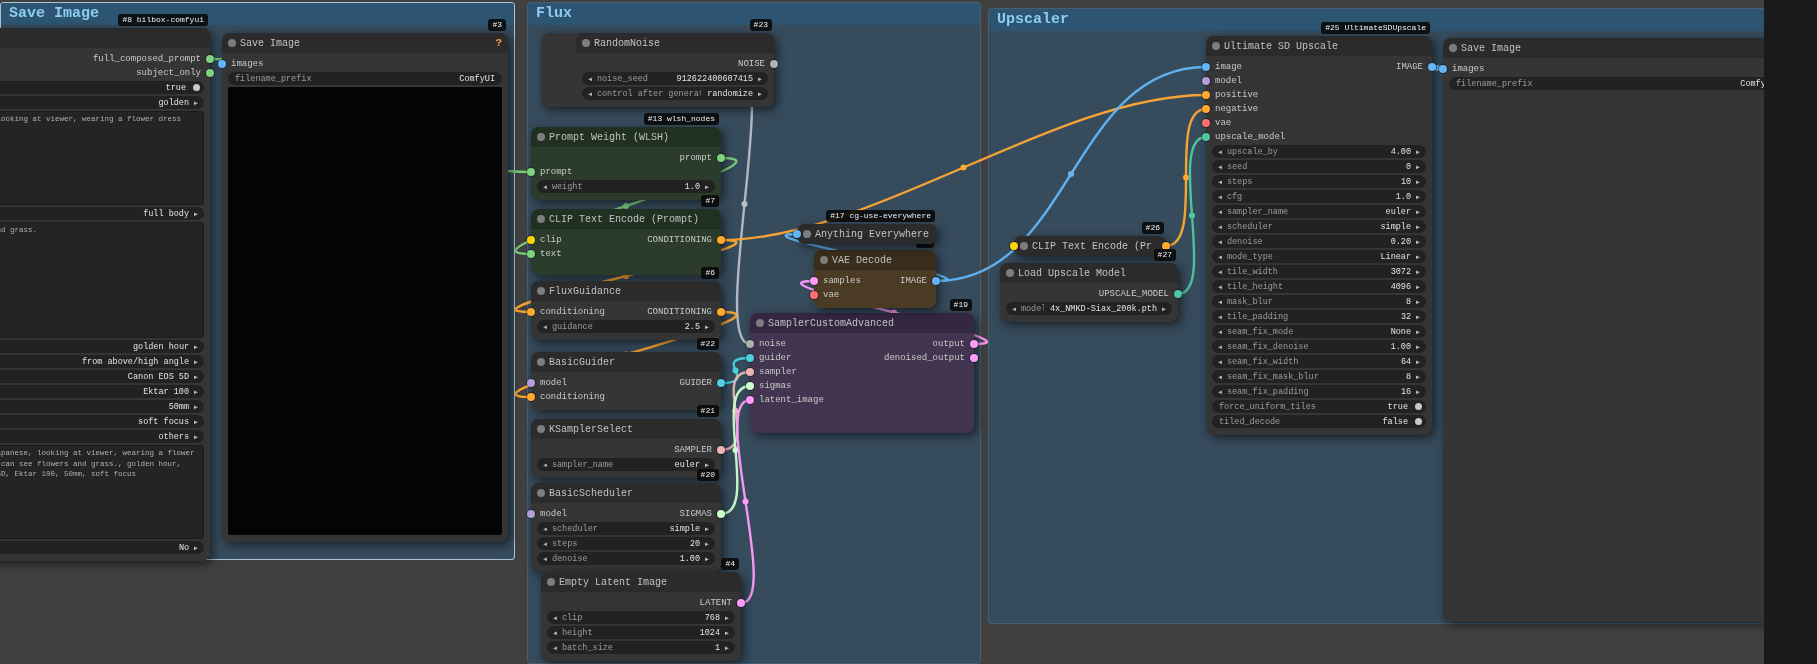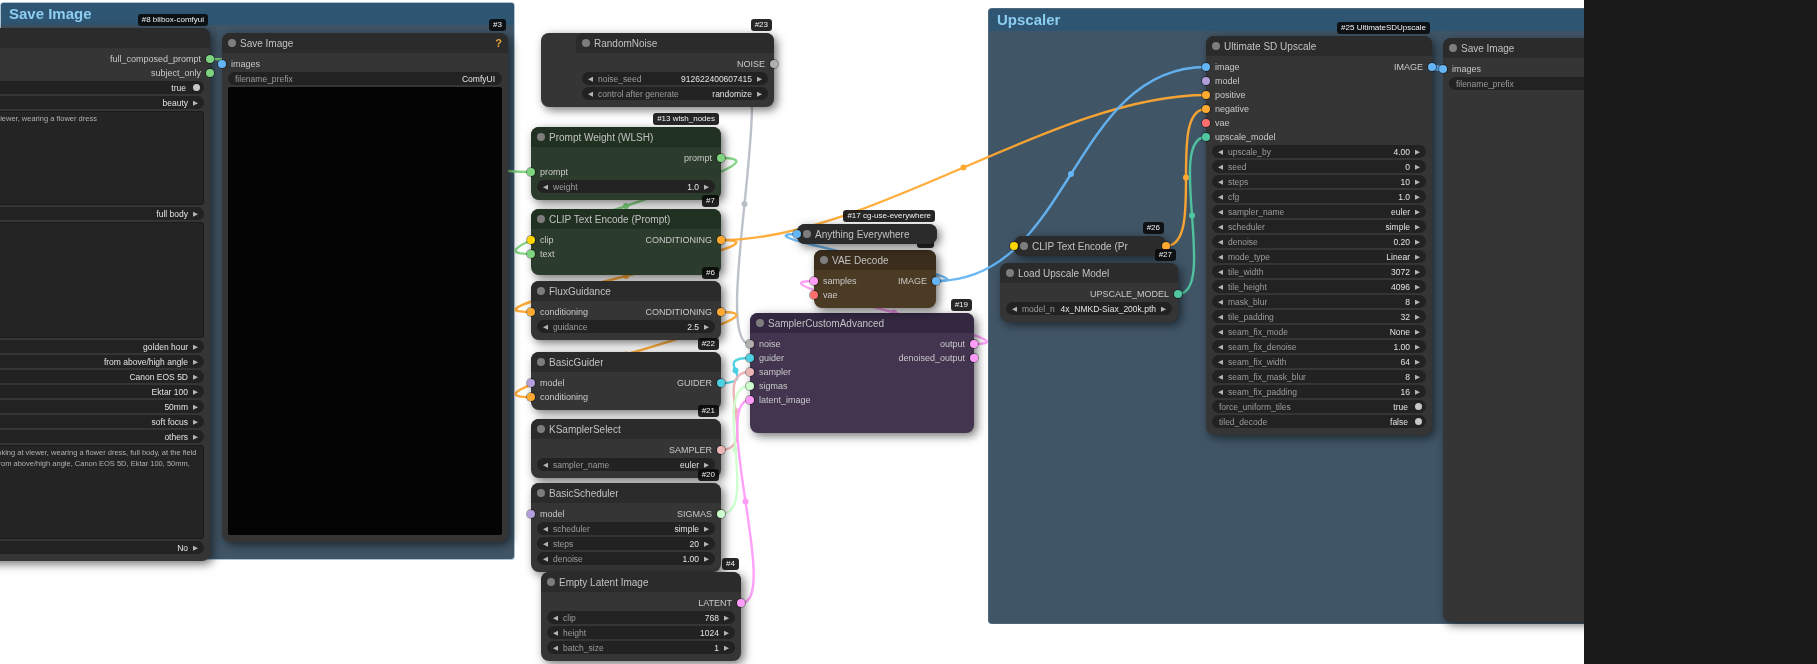--- a/index.html
+++ b/index.html
@@ -1,17 +1,17 @@
 <!DOCTYPE html>
 <html><head>
 <meta charset="utf-8">
 <style>
   html,body{margin:0;padding:0;background:#1a1a1a;}
-  #canvas{position:relative;width:1584px;height:664px;overflow:hidden;background:#ffffff;
-          font-family:Liberation Sans, sans-serif;}
+  #canvas{position:relative;width:1764px;height:664px;overflow:hidden;background:#404040;
+          font-family:Liberation Mono, monospace;}
   .group{position:absolute;border-radius:4px;z-index:1;border:1px solid rgba(130,170,200,0.22);}
   .group.selected{border:1px solid rgba(215,235,250,0.75);}
   .group-title{height:22px;line-height:22px;padding:0 8px;font-size:15px;font-weight:bold;
           border-radius:3px 3px 0 0;white-space:nowrap;overflow:hidden;}
   #links{position:absolute;left:0;top:0;z-index:2;pointer-events:none;}
   .node{position:absolute;z-index:3;background:#353535;border-radius:8px;
         box-shadow:3px 3px 10px rgba(0,0,0,.55);}
   .node .title{height:20px;display:flex;align-items:center;gap:4px;padding:0 6px;
         background:#2b2b2b;border-radius:8px 8px 0 0;font-size:10px;color:#c2c2c2;
         white-space:nowrap;overflow:hidden;}
@@ -49,20 +49,23 @@
   .cpdot{position:absolute;width:8px;height:8px;border-radius:50%;top:6px;
         box-shadow:0 0 0 1px rgba(0,0,0,.35);}
 </style>
 </head>
 <body>
 
 <div id="canvas">
     <div class="group selected" style="left: 0px; top: 2px; width: 513px; height: 556px; background: rgba(54, 76, 94, 0.95);">
       <div class="group-title" style="background: rgba(45, 85, 114, 0.95); color: rgb(142, 205, 242);">Save Image</div>
     </div>
+    <div class="group" style="left: 527px; top: 2px; width: 452px; height: 660px; background: rgba(54, 76, 94, 0.95);">
+      <div class="group-title" style="background: rgba(45, 85, 114, 0.95); color: rgb(142, 205, 242);">Flux</div>
+    </div>
     <div class="group" style="left: 988px; top: 8px; width: 802px; height: 614px; background: rgba(54, 76, 94, 0.95);">
       <div class="group-title" style="background: rgba(45, 85, 114, 0.95); color: rgb(142, 205, 242);">Upscaler</div>
     </div>
     <svg id="links" width="1817" height="664">
       <path d="M 739 64 C 779 64, 710 344, 750 344" fill="none" stroke="#B9BEC7" stroke-width="2.4" opacity="0.95"></path>
       <circle cx="744.5" cy="204" r="3" fill="#B9BEC7"></circle>
       <path d="M 210 59 C 360 59, 381 172, 531 172" fill="none" stroke="#7ED37E" stroke-width="2.4" opacity="0.95"></path>
       <circle cx="370.5" cy="115.5" r="3" fill="#7ED37E"></circle>
       <path d="M 721 158 C 816 158, 436 254, 531 254" fill="none" stroke="#7ED37E" stroke-width="2.4" opacity="0.95"></path>
       <circle cx="626" cy="206" r="3" fill="#7ED37E"></circle>
@@ -109,21 +112,21 @@
           <div class="pill">
             <span class="wspacer"></span>
             <span class="wvalue">true</span>
             <span class="tcircle"></span>
           </div>
         </div>
         <div class="row wrow">
           <div class="pill">
             <span class="wlabel"></span>
             <span class="wspacer"></span>
-            <span class="wvalue">beauty</span>
+            <span class="wvalue">golden</span>
             <span class="arrow">▶</span>
           </div>
         </div>
         <div class="row" style="height: 96px;">
           <div class="txtbox">a woman, 30 years old, japanese, looking at viewer, wearing a flower dress</div>
         </div>
         <div class="row wrow">
           <div class="pill">
             <span class="wlabel"></span>
             <span class="wspacer"></span>

